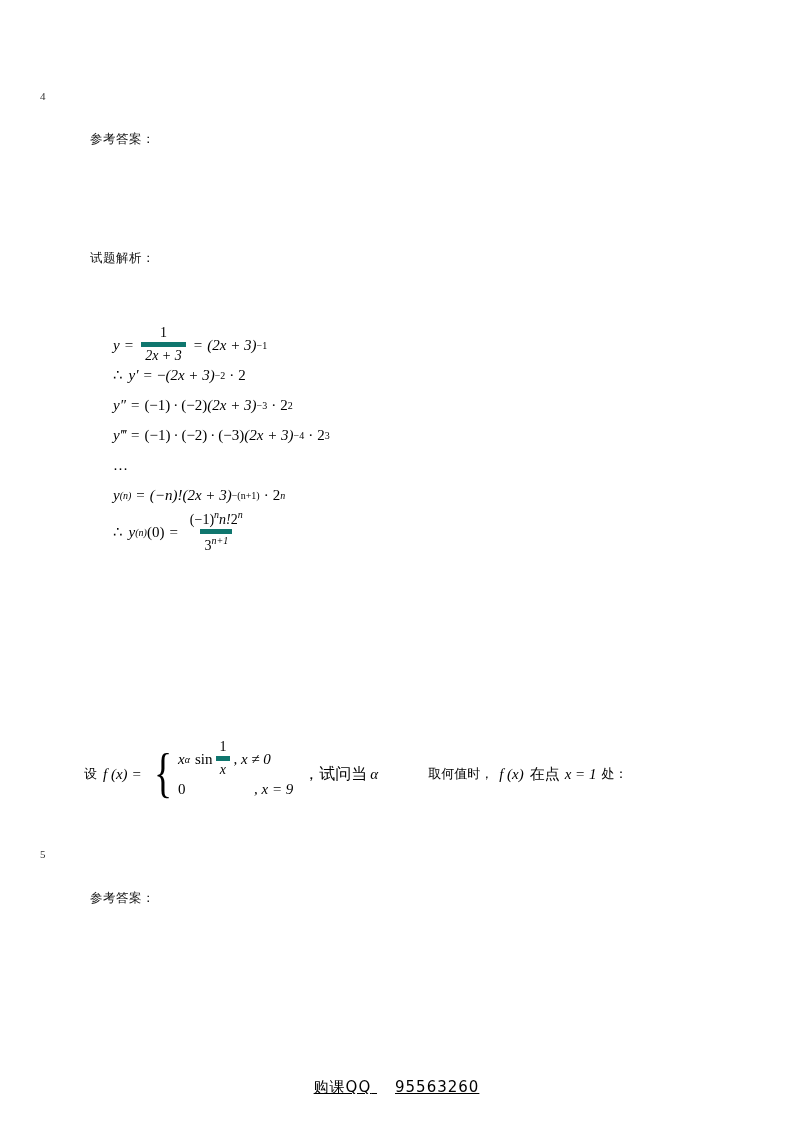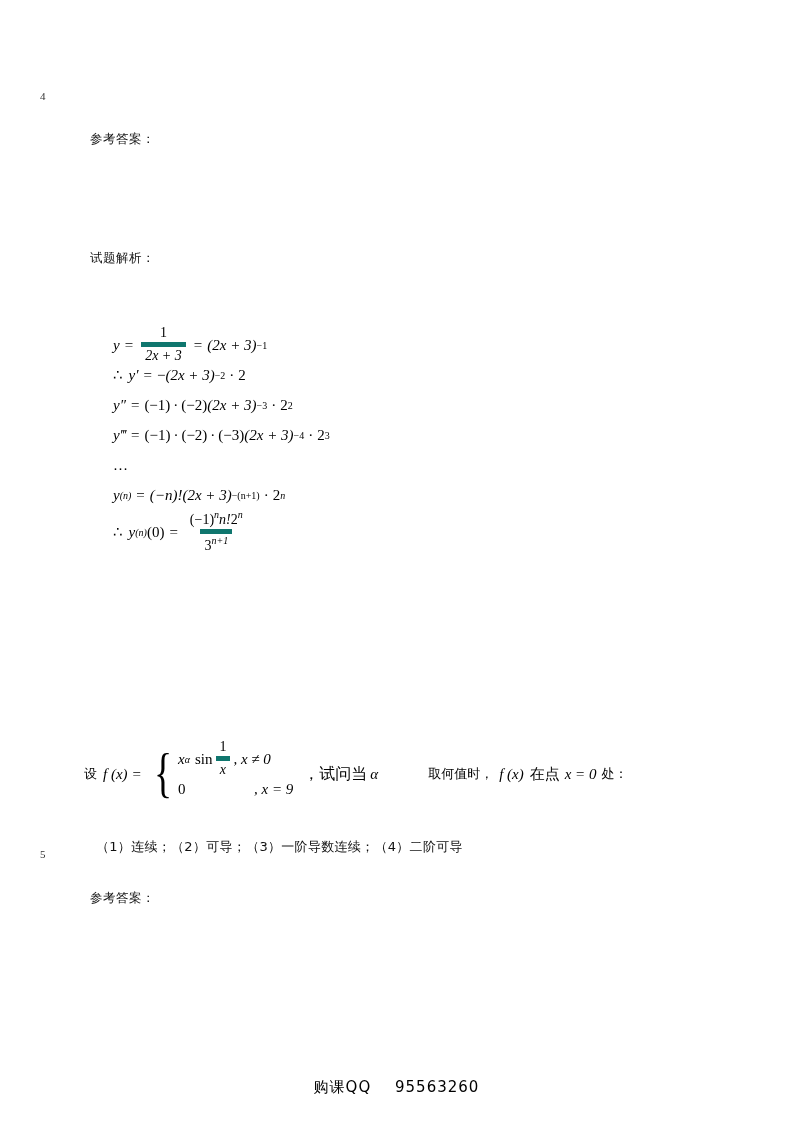--- a/index.html
+++ b/index.html
@@ -121,20 +121,21 @@
 
   .footer {
     position: absolute;
     left: 0;
     width: 793px;
     text-align: center;
     font-family: "DejaVu Sans", sans-serif;
     font-size: 15px;
     color: #000;
     letter-spacing: 1px;
+    text-decoration: underline;
   }
   .mono-num { font-family: "DejaVu Sans", sans-serif; }
 </style>
 </head>
 <body>
 
 <div class="page">
 
   <div class="item-num" style="top:90px;">4</div>
 
@@ -247,25 +248,24 @@
       <span class="case-row">
         <span class="case-cond">0</span>
         <span class="it">, x = 9</span>
       </span>
     </span>
     <span style="font-family:'DejaVu Sans',sans-serif;font-size:16px;margin-left:10px;">，试问当</span>
     <span class="it" style="margin:0 3px;">α</span>
     <span style="font-family:'DejaVu Sans',sans-serif;font-size:13px;margin-left:47px;">取何值时，</span>
     <span class="it" style="margin:0 6px;">f (x)</span>
     <span style="font-family:'DejaVu Sans',sans-serif;font-size:15px;text-align:center;">在点</span>
-    <span class="it" style="margin:0 5px;">x = 0</span>
+    <span class="it" style="margin:0 5px;">x = 1</span>
     <span style="font-family:'DejaVu Sans',sans-serif;font-size:13px;">处：</span>
   </div>
 
-  <div class="qline" style="top:838px;">（1）连续；（2）可导；（3）一阶导数连续；（4）二阶可导</div>
 
   <div class="item-num" style="top:848px;">5</div>
 
   <div class="label" style="top:890px;">参考答案：</div>
 
   <div class="footer" style="top:1078px;">
     <span>购课QQ</span>
     <span class="mono-num" style="margin-left:18px;">95563260</span>
   </div>
 

